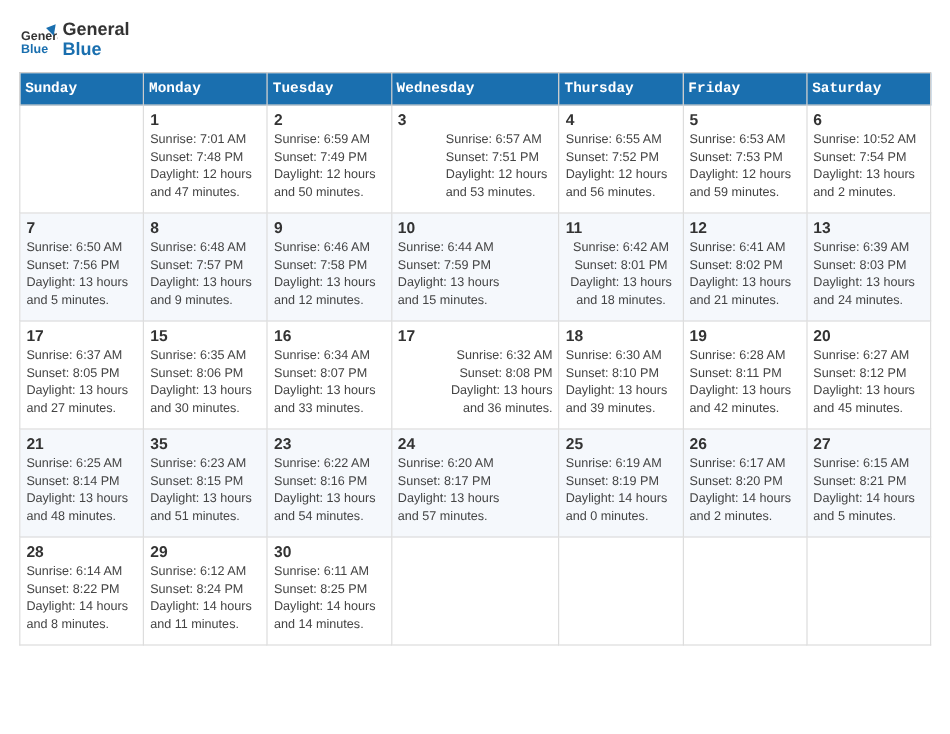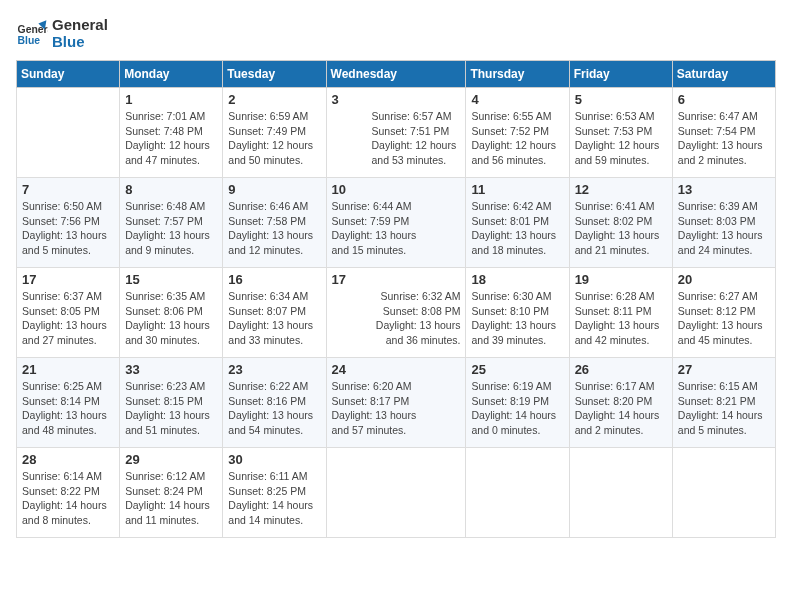--- a/index.html
+++ b/index.html
@@ -39,20 +39,21 @@
       color: #555;
     }
     table {
       width: 100%;
       border-collapse: collapse;
       font-size: 11px;
     }
     thead tr {
       background-color: #1a6faf;
       color: #fff;
+      font-family: Liberation Mono, monospace;
     }
     thead th {
       padding: 6px 4px;
       text-align: left;
       font-size: 12px;
       font-weight: bold;
       border: 1px solid #ccc;
     }
     tbody tr {
       vertical-align: top;
@@ -152,21 +153,21 @@
         </td>
         <td>
           <span class="day-number">5</span>
           <div class="day-info" style="white-space: pre-line;">Sunrise: 6:53 AM
 Sunset: 7:53 PM
 Daylight: 12 hours
 and 59 minutes.</div>
         </td>
         <td>
           <span class="day-number">6</span>
-          <div class="day-info" style="white-space: pre-line;">Sunrise: 6:47 AM
+          <div class="day-info" style="white-space: pre-line;">Sunrise: 10:52 AM
 Sunset: 7:54 PM
 Daylight: 13 hours
 and 2 minutes.</div>
         </td>
       </tr>
       <tr class="row-even">
         <td>
           <span class="day-number">7</span>
           <div class="day-info" style="white-space: pre-line;">Sunrise: 6:50 AM
 Sunset: 7:56 PM
@@ -189,21 +190,21 @@
         </td>
         <td>
           <span class="day-number">10</span>
           <div class="day-info" style="white-space: pre-line;">Sunrise: 6:44 AM
 Sunset: 7:59 PM
 Daylight: 13 hours
 and 15 minutes.</div>
         </td>
         <td>
           <span class="day-number">11</span>
-          <div class="day-info" style="white-space: pre-line;">Sunrise: 6:42 AM
+          <div class="day-info" style="white-space: pre-line; text-align: center;">Sunrise: 6:42 AM
 Sunset: 8:01 PM
 Daylight: 13 hours
 and 18 minutes.</div>
         </td>
         <td>
           <span class="day-number">12</span>
           <div class="day-info" style="white-space: pre-line;">Sunrise: 6:41 AM
 Sunset: 8:02 PM
 Daylight: 13 hours
 and 21 minutes.</div>
@@ -269,21 +270,21 @@
       </tr>
       <tr class="row-even">
         <td>
           <span class="day-number">21</span>
           <div class="day-info" style="white-space: pre-line;">Sunrise: 6:25 AM
 Sunset: 8:14 PM
 Daylight: 13 hours
 and 48 minutes.</div>
         </td>
         <td>
-          <span class="day-number">33</span>
+          <span class="day-number">35</span>
           <div class="day-info" style="white-space: pre-line;">Sunrise: 6:23 AM
 Sunset: 8:15 PM
 Daylight: 13 hours
 and 51 minutes.</div>
         </td>
         <td>
           <span class="day-number">23</span>
           <div class="day-info" style="white-space: pre-line;">Sunrise: 6:22 AM
 Sunset: 8:16 PM
 Daylight: 13 hours

